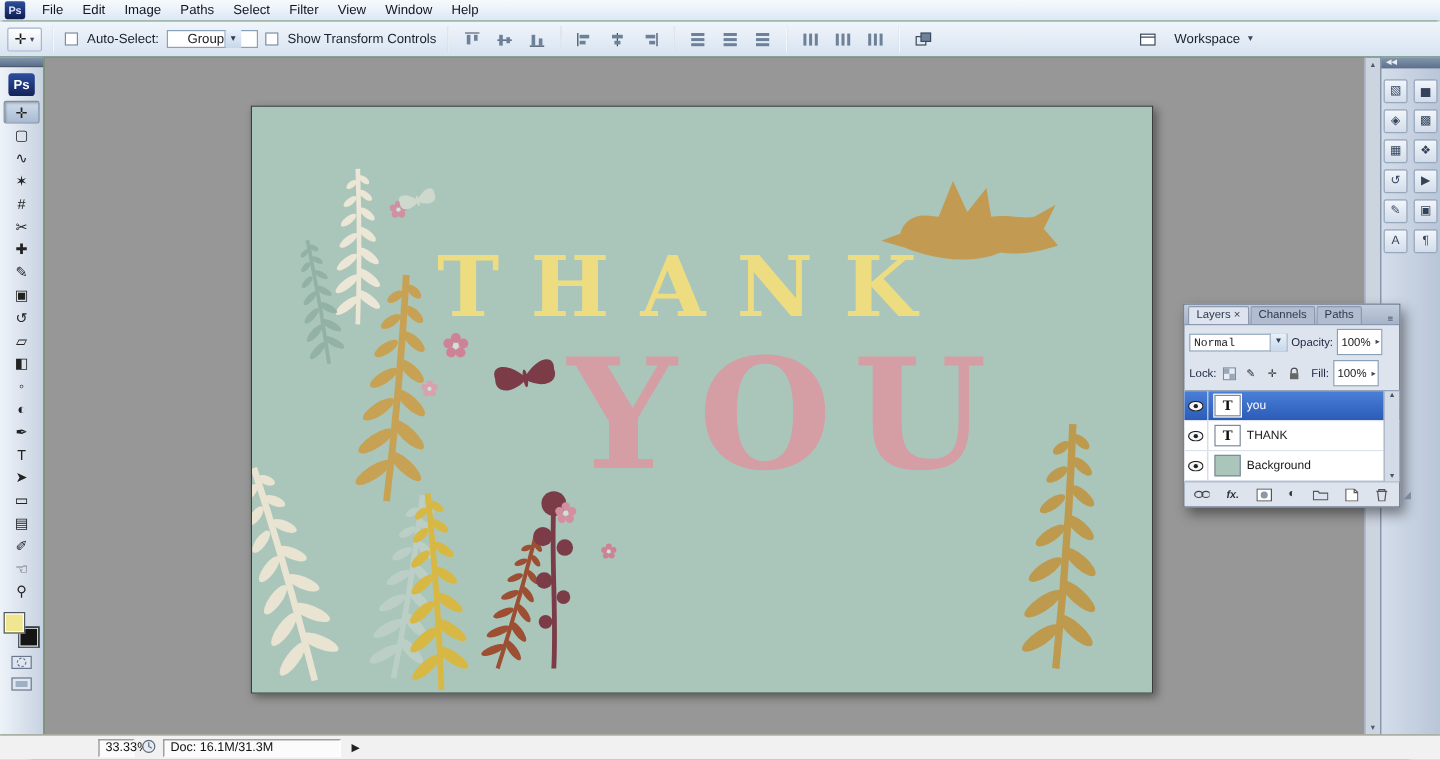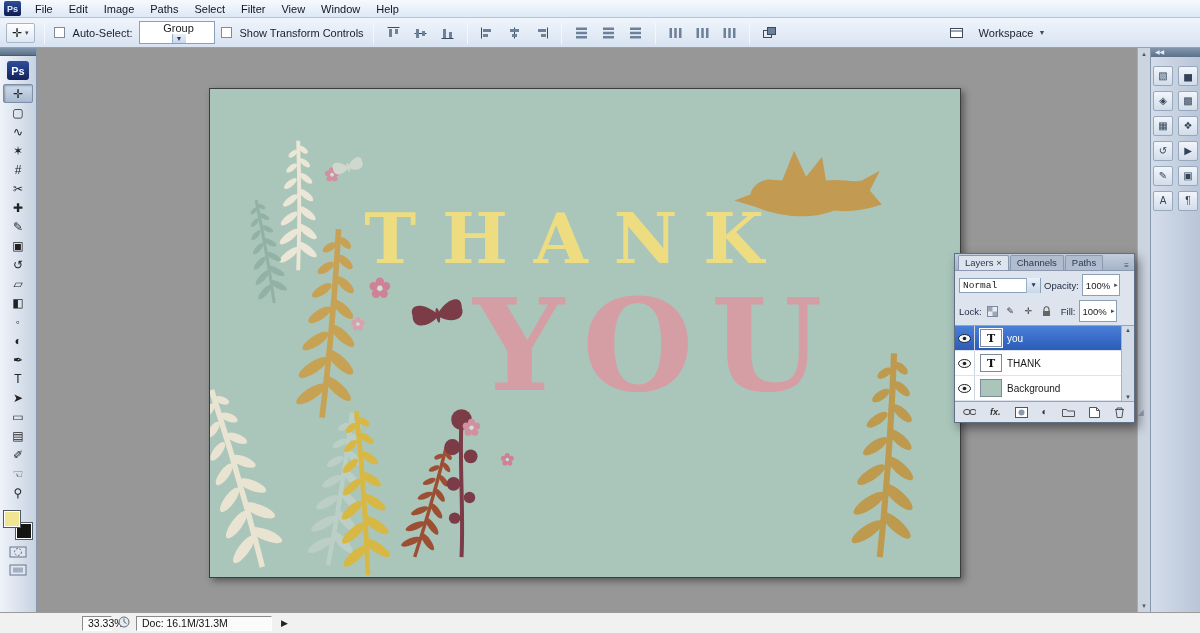--- a/index.html
+++ b/index.html
@@ -21,22 +21,22 @@
 
   
   .optionsbar { height:30px; display:flex; align-items:center; gap:6px; padding:0 6px;
     background:linear-gradient(#f0f5fb,#d8e3f1); border-bottom:1px solid #8fa3ba; }
   .preset { display:flex; align-items:center; gap:3px; padding:2px 5px; border:1px solid #a7b6c9;
     border-radius:2px; background:linear-gradient(#ffffff,#dde7f2); }
   .preset .glyph { font-size:12px; }
   .mini-arrow { font-size:7px; color:#3a4a60; }
   .cb { width:11px; height:11px; background:#fff; border:1px solid #7a8ba2; display:inline-block; }
   .chklabel { display:flex; align-items:flex-start; gap:8px; color:#18202e; }
-  .dropdown { width:76px; height:23px; background:#fff; border:1px solid #8aa0b8;
-    display:flex; align-items:center; justify-content:space-between; padding:0 0 0 4px;flex-direction:column; }
+  .dropdown { width:76px; height:15px; background:#fff; border:1px solid #8aa0b8;
+    display:flex; align-items:center; justify-content:center; padding:0 0 0 4px; }
   .dd-btn { width:14px; height:15px; background:linear-gradient(#e9f1fa,#c7d7ea);
     border-left:1px solid #9ab0c8; display:flex; align-items:center; justify-content:center;
     font-size:7px; color:#2c3c55; }
   .sep { width:1px; height:22px; background:#a6b4c6; border-right:1px solid #f4f8fc; margin:0 3px; }
   .ob-btn { width:21px; height:20px; display:flex; align-items:center; justify-content:center;
     background:transparent; border:1px solid transparent; padding:0; }
   .ws-group { display:flex; align-items:center; gap:6px; margin-left:160px; }
   .ws-btn { display:flex; align-items:center; gap:5px; padding:2px 6px; color:#18202e; }
 
   
@@ -72,21 +72,21 @@
   .dock { position:absolute; right:0; top:48px; bottom:21px; width:50px;
     background:linear-gradient(90deg,#d4ddea,#b9c6d8); border-left:1px solid #8696ab; }
   .dock-header { height:9px; background:linear-gradient(#8296ad,#5c7089); color:#e8eef6;
     font-size:6px; line-height:9px; padding-left:4px; }
   .dock-grid { display:grid; grid-template-columns:20px 20px; gap:5px; justify-content:center; padding-top:9px; }
   .dock-btn { width:20px; height:20px; background:linear-gradient(#f2f6fb,#d2dcea);
     border:1px solid #97a7bc; border-radius:2px; font-size:10px; line-height:1;
     display:flex; align-items:center; justify-content:center; color:#33445a; padding:0; }
 
   
-  .layers-panel { position:absolute; left:954px; top:253px; width:181px; z-index:10;
+  .layers-panel { position:absolute; left:986px; top:253px; width:181px; z-index:10;
     background:#dde4ee; border:1px solid #5f6f86; box-shadow:4px 5px 10px rgba(0,0,0,.45); font-size:10px; }
   .lp-tabs { display:flex; align-items:flex-end; height:17px; gap:1px; padding:1px 3px 0;
     background:linear-gradient(#c2cddc,#a6b4c8); border-bottom:1px solid #8a99af; }
   .lp-tab { padding:1px 6px 2px; background:#b1bdce; border:1px solid #8a99af; border-bottom:none;
     border-radius:2px 2px 0 0; color:#2c3850; font-size:9.5px; }
   .lp-tab.active { background:#dde4ee; }
   .lp-menu { margin-left:auto; color:#3c4a60; font-size:8px; padding:0 2px; background:none; border:0; }
   .lp-ctrl { display:flex; align-items:center; gap:3px; padding:3px 4px 1px; }
   .lp-select { width:82px; height:15px; background:#fff; border:1px solid #8aa0b8;
     display:flex; align-items:center; justify-content:space-between; padding:0 0 0 3px; font-size:9.5px;font-family:Liberation Mono, monospace; }
@@ -114,21 +114,21 @@
   .fx-label { font-size:9px; font-style:italic; font-weight:bold; }
   .adj-glyph { font-size:10px; }
   .grip-corner { margin-left:auto; font-size:8px; color:#7c8aa0; }
 
   
   .statusbar { position:absolute; left:0; right:0; bottom:0; height:21px; background:#f1f1f1;
     border-top:1px solid #9a9a9a; display:flex; align-items:center; gap:6px; padding-left:38px; }
   .inset { height:15px; background:#fbfbfb; border:1px solid; border-color:#8a8a8a #ffffff #ffffff #8a8a8a;
     display:flex; align-items:center; padding:0 5px; font-size:10.5px; color:#111; }
   .zoom-box { width:30px;margin-left:44px; }
-  .doc-box { width:136px; }
+  .doc-box { width:148px; }
   .status-arrow { background:none; border:0; font-size:9px; color:#222; padding:0 3px; }
 </style>
 </head>
 <body>
 
 <div class="app">
 
   <div class="menubar">
     <div class="appicon">Ps</div>
     <span class="menu-item">File</span>

